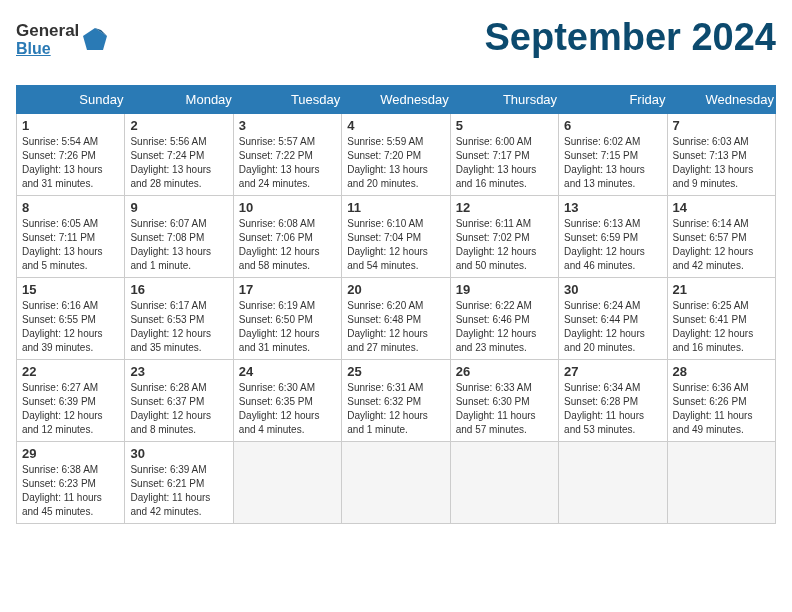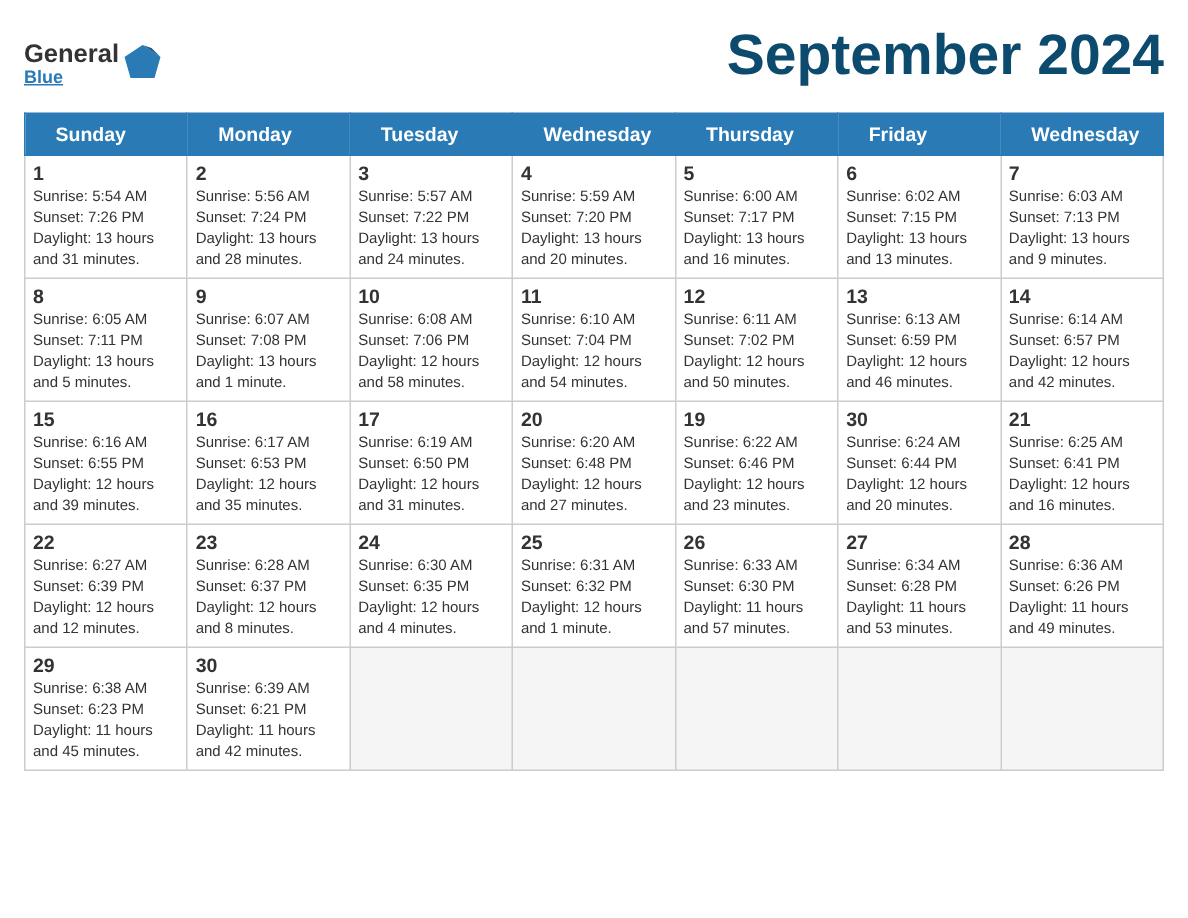--- a/index.html
+++ b/index.html
@@ -5,23 +5,23 @@
     * { box-sizing: border-box; margin: 0; padding: 0; }
     body {
       font-family: Arial, sans-serif;
       background: #fff;
       width: 792px;
       min-height: 612px;
       padding: 16px;
     }
     .header {
       display: flex;
-      align-items: flex-end;
+      align-items: center;
       justify-content: space-between;
-      margin-bottom: 16px;
+      margin-bottom: 26px;
     }
     .logo {
       display: flex;
       align-items: center;
       margin-top: 4px;
     }
     .logo-icon {
       width: 28px;
       height: 28px;
       margin-left: 2px;
@@ -40,23 +40,23 @@
     }
     table {
       width: 100%;
       border-collapse: collapse;
       table-layout: fixed;
     }
     th {
       background: #2a7ab5;
       color: #fff;
       font-size: 13px;
-      font-weight: bold;
-      padding: 6px 20px;
-      text-align: left;
+      font-weight: normal;
+      padding: 6px 1px;
+      text-align: right;
       border: 1px solid #2a7ab5;
     }
     td {
       border: 1px solid #ccc;
       vertical-align: top;
       padding: 4px 5px;
       min-height: 80px;
       font-size: 10.5px;
       color: #333;
       background: #fff;
@@ -78,21 +78,21 @@
   </style>
 </head>
 <body>
 
 <div class="header">
   <div class="logo">
     <div>
       <div style="display:flex;align-items:center;">
         <div>
           <div style="font-size:17px;font-weight:bold;color:#333;line-height:1.15;">General</div>
-          <div style="font-size:12px;font-weight:bold;color:#2a7ab5;line-height:1.15;text-decoration:underline;">Blue</div>
+          <div style="font-size:16px;font-weight:bold;color:#2a7ab5;line-height:1.15;text-decoration:underline;">Blue</div>
         </div>
         <svg class="logo-icon" viewBox="0 0 28 28">
           <polygon points="14,2 26,10 22,24 6,24 2,10" fill="#2a7ab5"></polygon>
           <polygon points="14,2 26,10 20,4" fill="#1a5a8a"></polygon>
         </svg>
       </div>
     </div>
   </div>
   <div class="title-block">
     <div class="month-title">September 2024</div>

